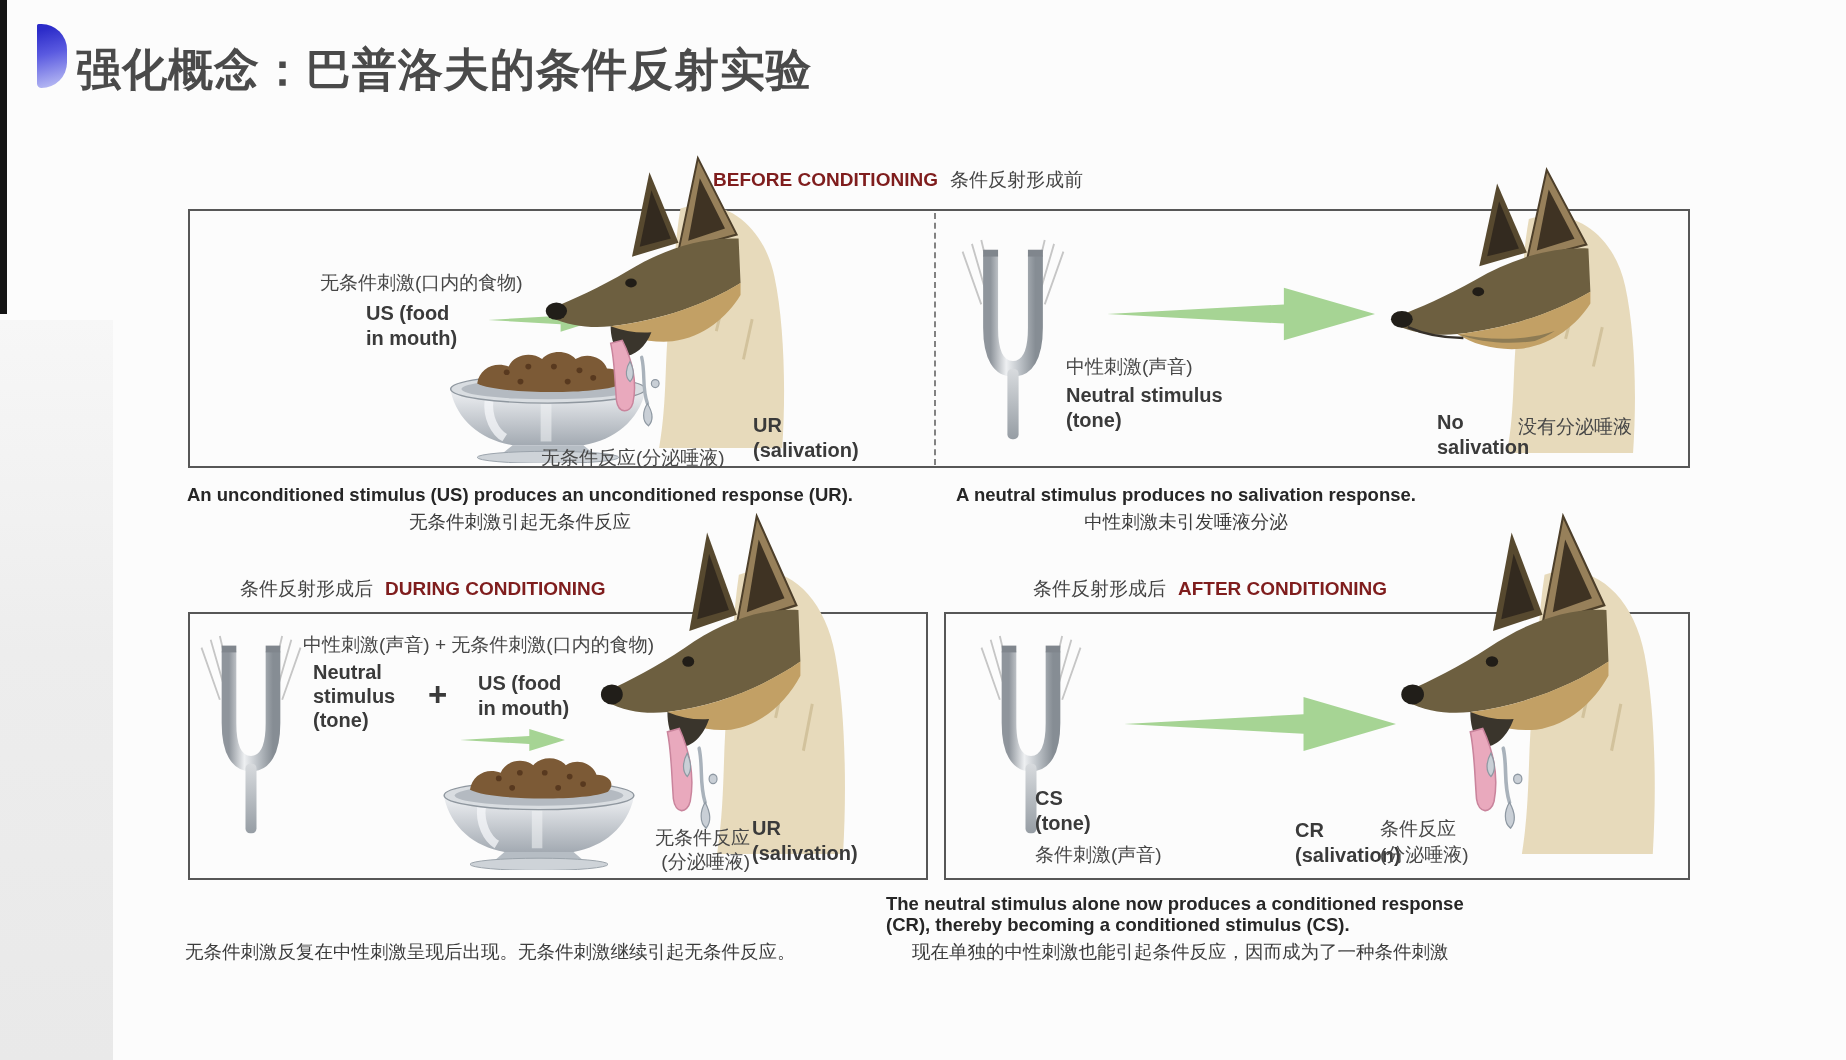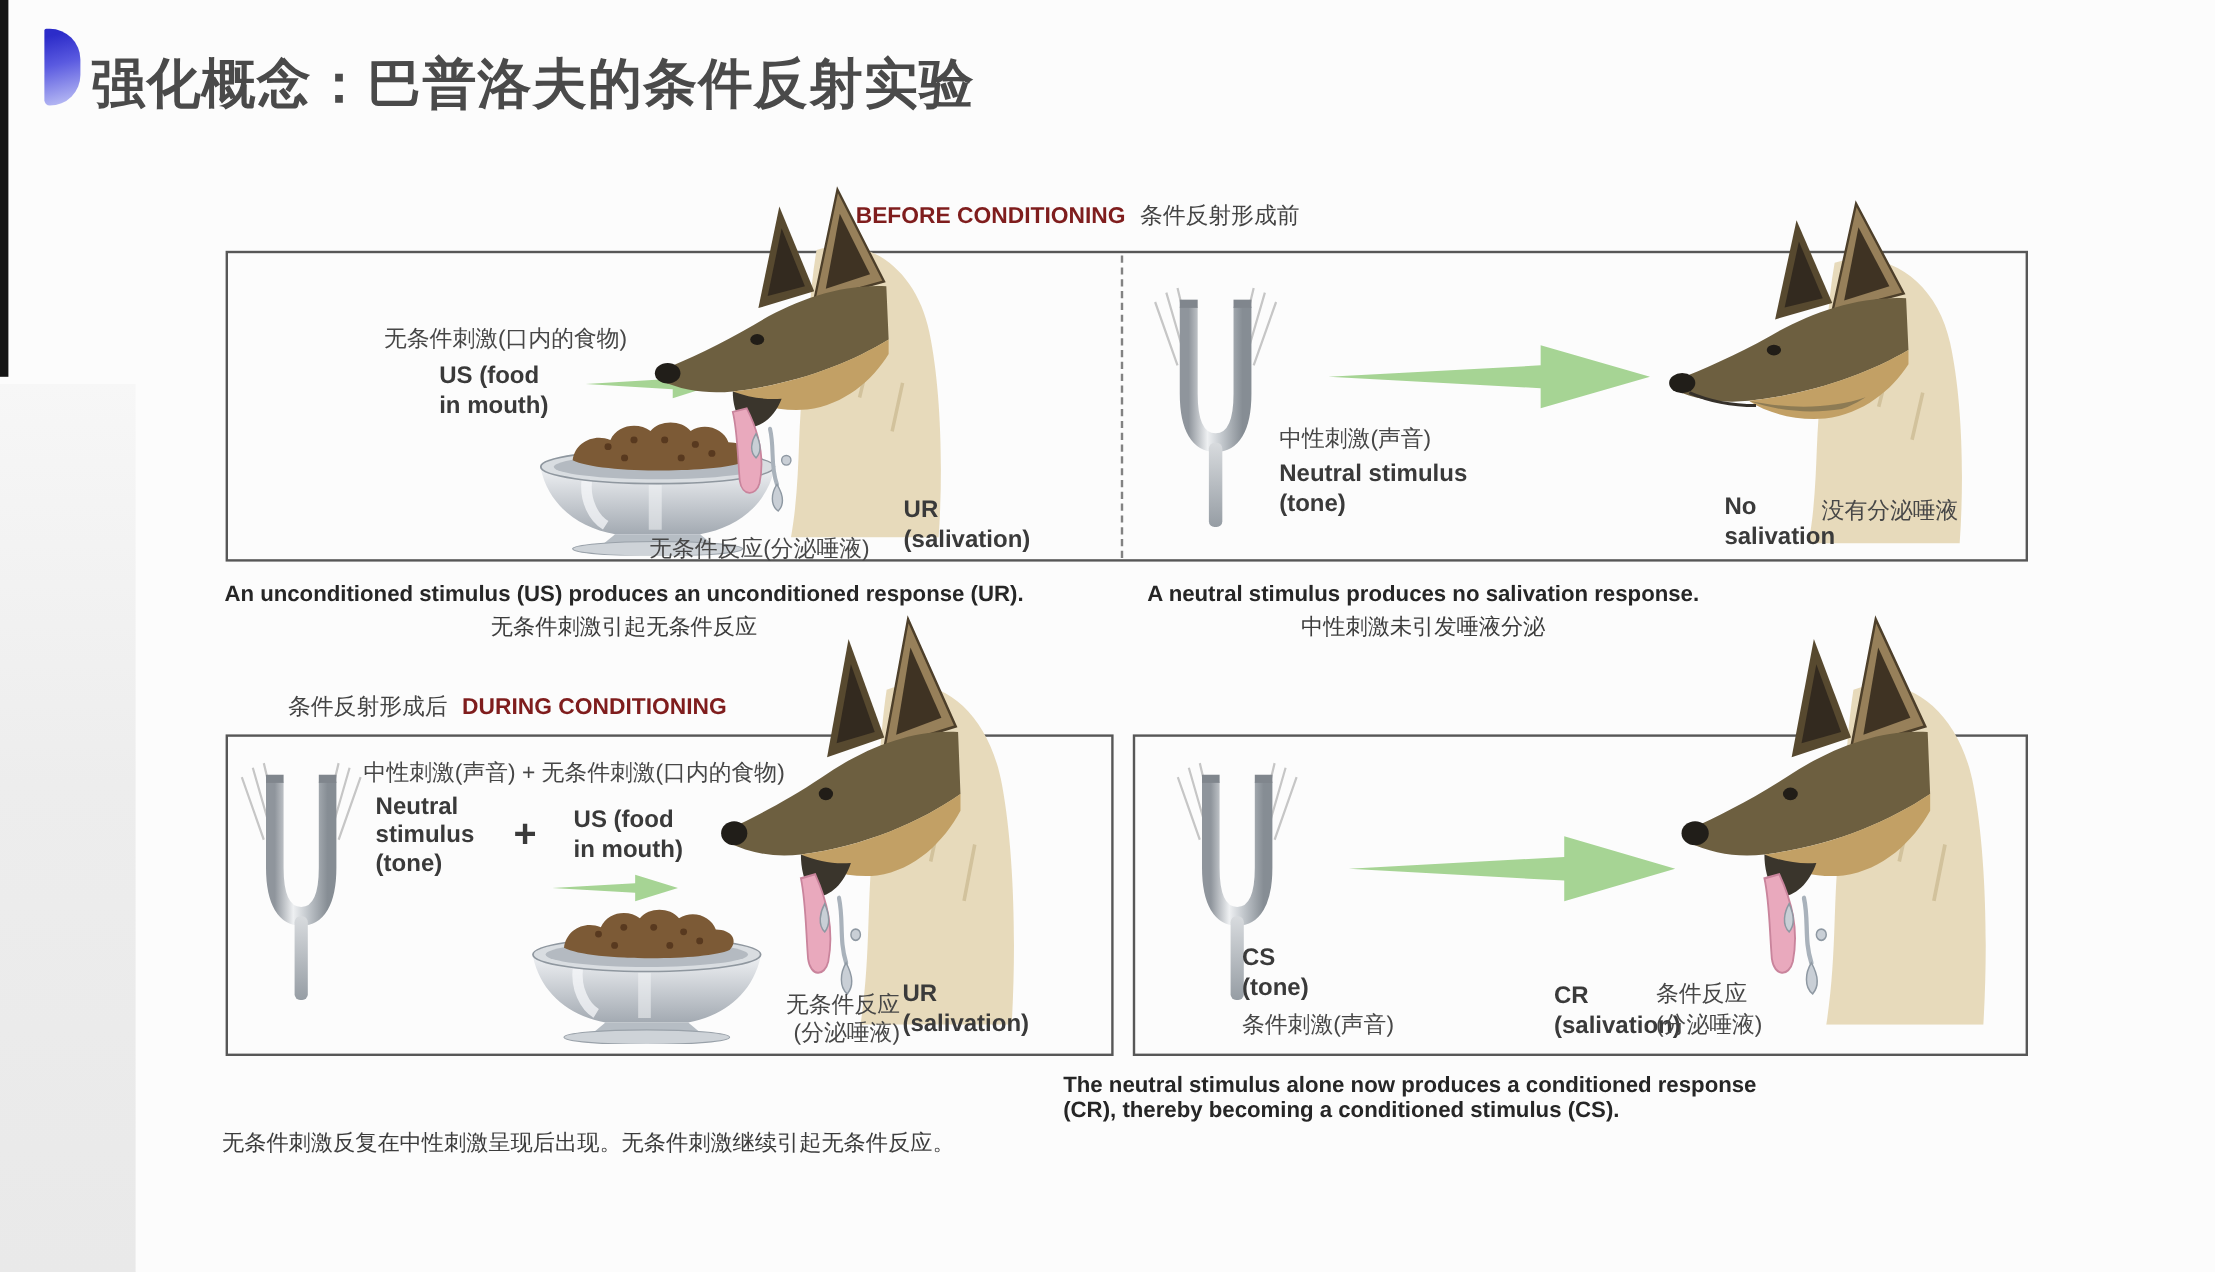--- a/index.html
+++ b/index.html
@@ -158,20 +158,23 @@
   <div class="abs zh" style="left:1518px;top:415px;">没有分泌唾液</div>
 
   <div class="abs center cap-zh" style="left:168px;top:511px;width:704px;">无条件刺激引起无条件反应</div>
   <div class="abs center cap-en" style="left:168px;top:485px;width:704px;">An unconditioned stimulus (US) produces an unconditioned response (UR).</div>
   <div class="abs center cap-en" style="left:935px;top:485px;width:502px;">A neutral stimulus produces no salivation response.</div>
   <div class="abs center cap-zh" style="left:935px;top:511px;width:502px;">中性刺激未引发唾液分泌</div>
 
   <div class="abs hdr" style="left:240px;top:576px;">
     <span>条件反射形成后</span><b class="gap">DURING CONDITIONING</b>
   </div>
+  <div class="abs hdr" style="left:1033px;top:576px;">
+    <span>条件反射形成后</span><b class="gap">AFTER CONDITIONING</b>
+  </div>
 
   <div class="panel" style="left:188px;top:612px;width:740px;height:268px;"></div>
   <svg class="abs icon" style="left:196px;top:634px;width:110px;height:208px;">
       <use href="#g-fork" xlink:href="#g-fork"></use>
     </svg>
   <div class="abs zh" style="left:303px;top:633px;">中性刺激(声音) + 无条件刺激(口内的食物)</div>
   <div class="abs en-b pre" style="left:313px;top:660px;line-height:24px;">Neutral
 stimulus
 (tone)</div>
   <div class="abs plus-sign" style="left:428px;top:676px;">+</div>
@@ -205,14 +208,15 @@
 (tone)</div>
   <div class="abs zh" style="left:1035px;top:843px;">条件刺激(声音)</div>
   <div class="abs en-b pre" style="left:1295px;top:818px;">CR
 (salivation)</div>
   <div class="abs zh pre" style="left:1380px;top:816px;line-height:26px;">条件反应
 (分泌唾液)</div>
 
   <div class="abs cap-zh" style="left:185px;top:941px;">无条件刺激反复在中性刺激呈现后出现。无条件刺激继续引起无条件反应。</div>
   <div class="abs cap-en pre" style="left:886px;top:894px;">The neutral stimulus alone now produces a conditioned response
 (CR), thereby becoming a conditioned stimulus (CS).</div>
+  <div class="abs cap-zh" style="left:912px;top:941px;">现在单独的中性刺激也能引起条件反应，因而成为了一种条件刺激</div>
 
 </div>
 
 </body></html>

